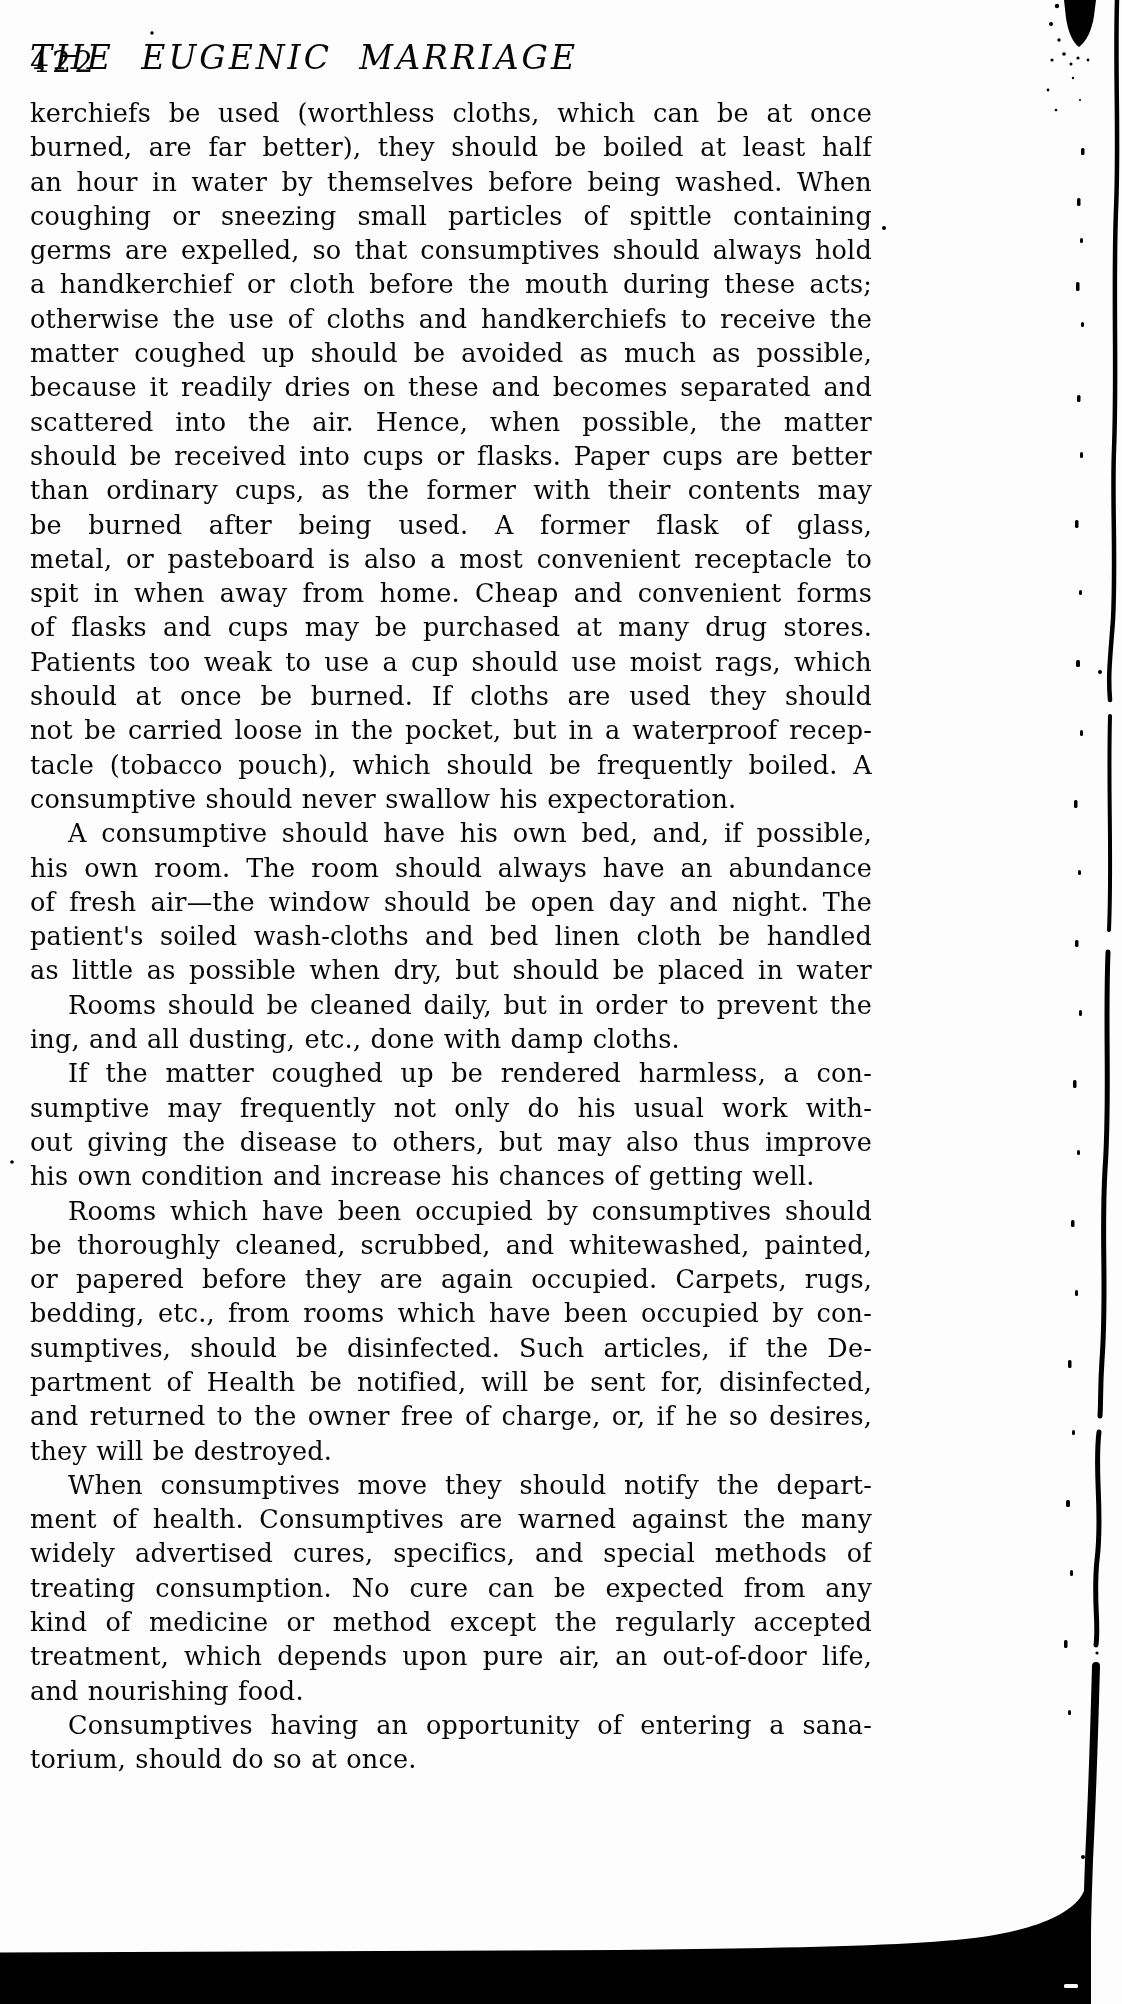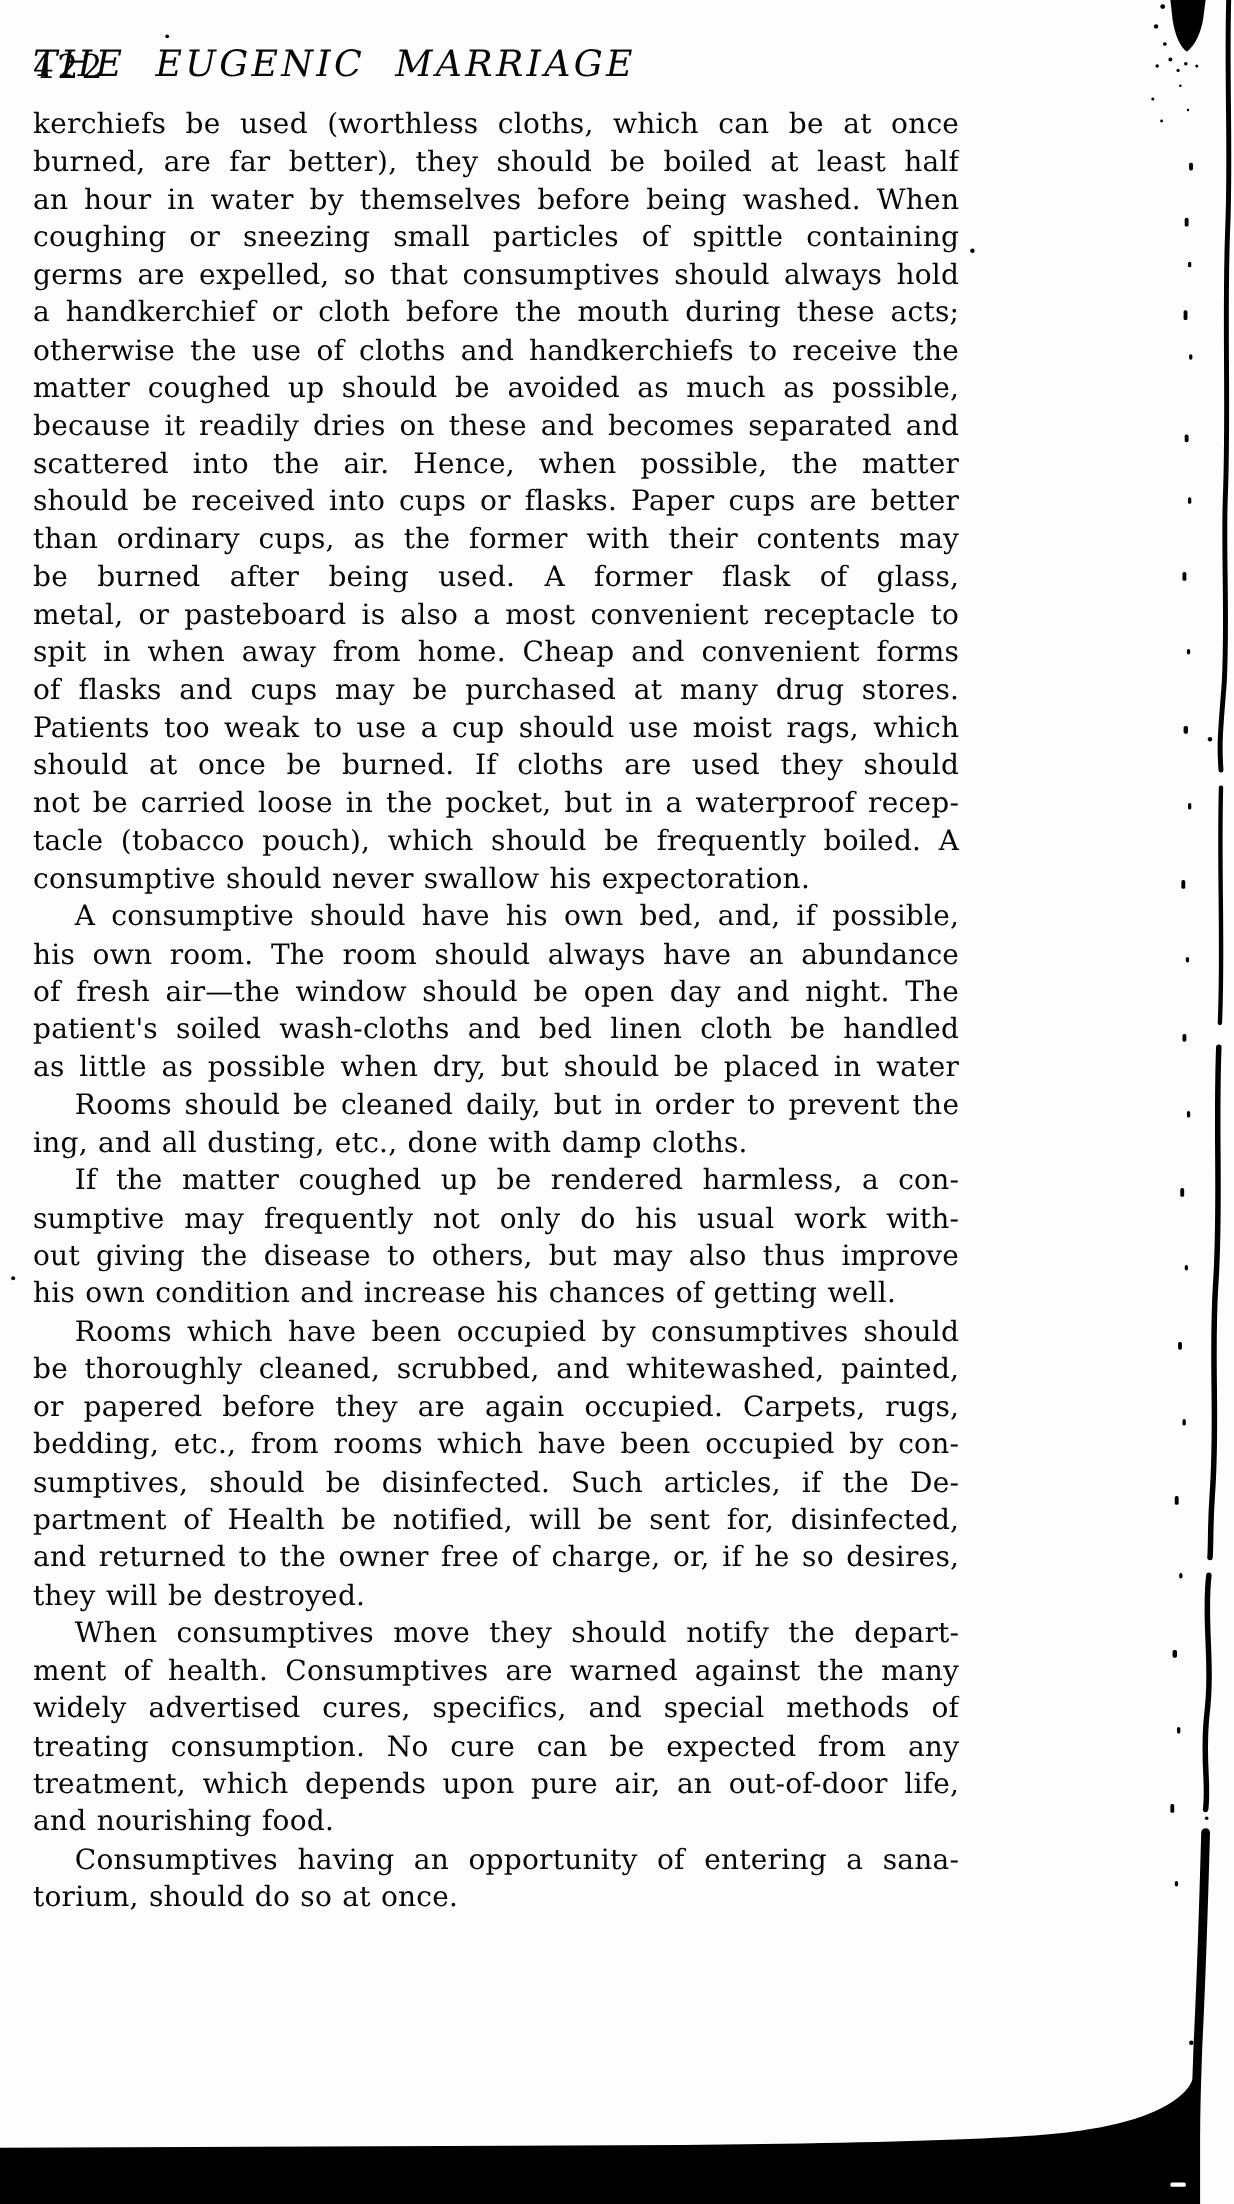--- a/index.html
+++ b/index.html
@@ -84,20 +84,21 @@
       <div class="line">or papered before they are again occupied. Carpets, rugs,</div>
       <div class="line">bedding, etc., from rooms which have been occupied by con-</div>
       <div class="line">sumptives, should be disinfected. Such articles, if the De-</div>
       <div class="line">partment of Health be notified, will be sent for, disinfected,</div>
       <div class="line">and returned to the owner free of charge, or, if he so desires,</div>
       <div class="line end">they will be destroyed.</div>
       <div class="line indent">When consumptives move they should notify the depart-</div>
       <div class="line">ment of health. Consumptives are warned against the many</div>
       <div class="line">widely advertised cures, specifics, and special methods of</div>
       <div class="line">treating consumption. No cure can be expected from any</div>
+      <div class="line">kind of medicine or method except the regularly accepted</div>
       <div class="line">treatment, which depends upon pure air, an out-of-door life,</div>
       <div class="line end">and nourishing food.</div>
       <div class="line indent">Consumptives having an opportunity of entering a sana-</div>
       <div class="line end">torium, should do so at once.</div>
     </div>
 
   <svg class="artifacts" width="1122" height="2004" viewBox="0 0 1122 2004">
 
     <path fill="#000" d="M0 2004 L0 1952.5 L620 1950 C810 1948 925 1945 982 1937 C1032 1930 1066 1916 1080 1898 C1086 1890 1089 1878 1090 1866 L1091 1866 L1091 2004 Z"></path>
     <rect x="1064" y="1984" width="14" height="4" rx="1.5" fill="#fff"></rect>

